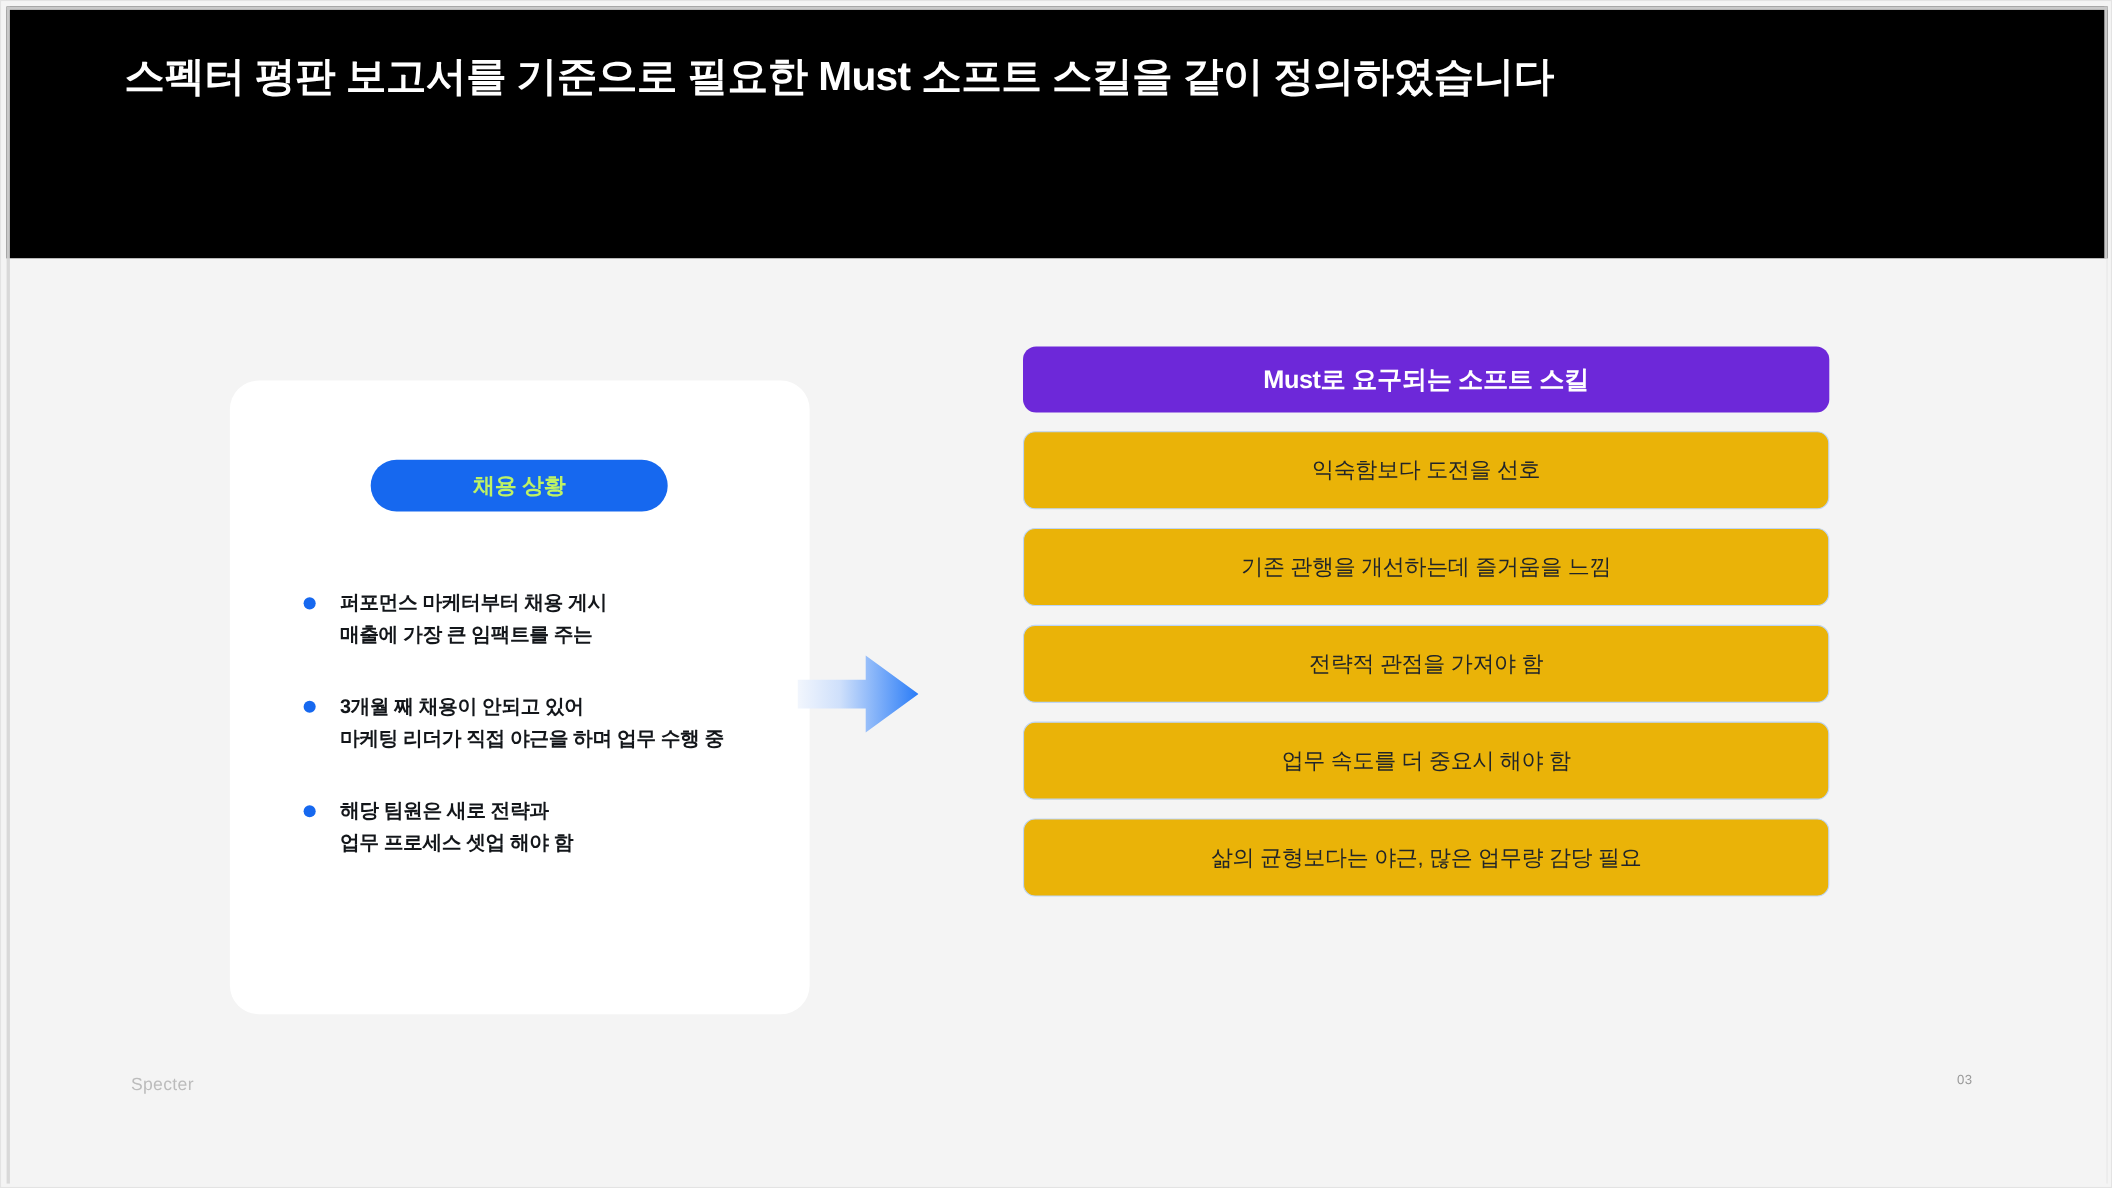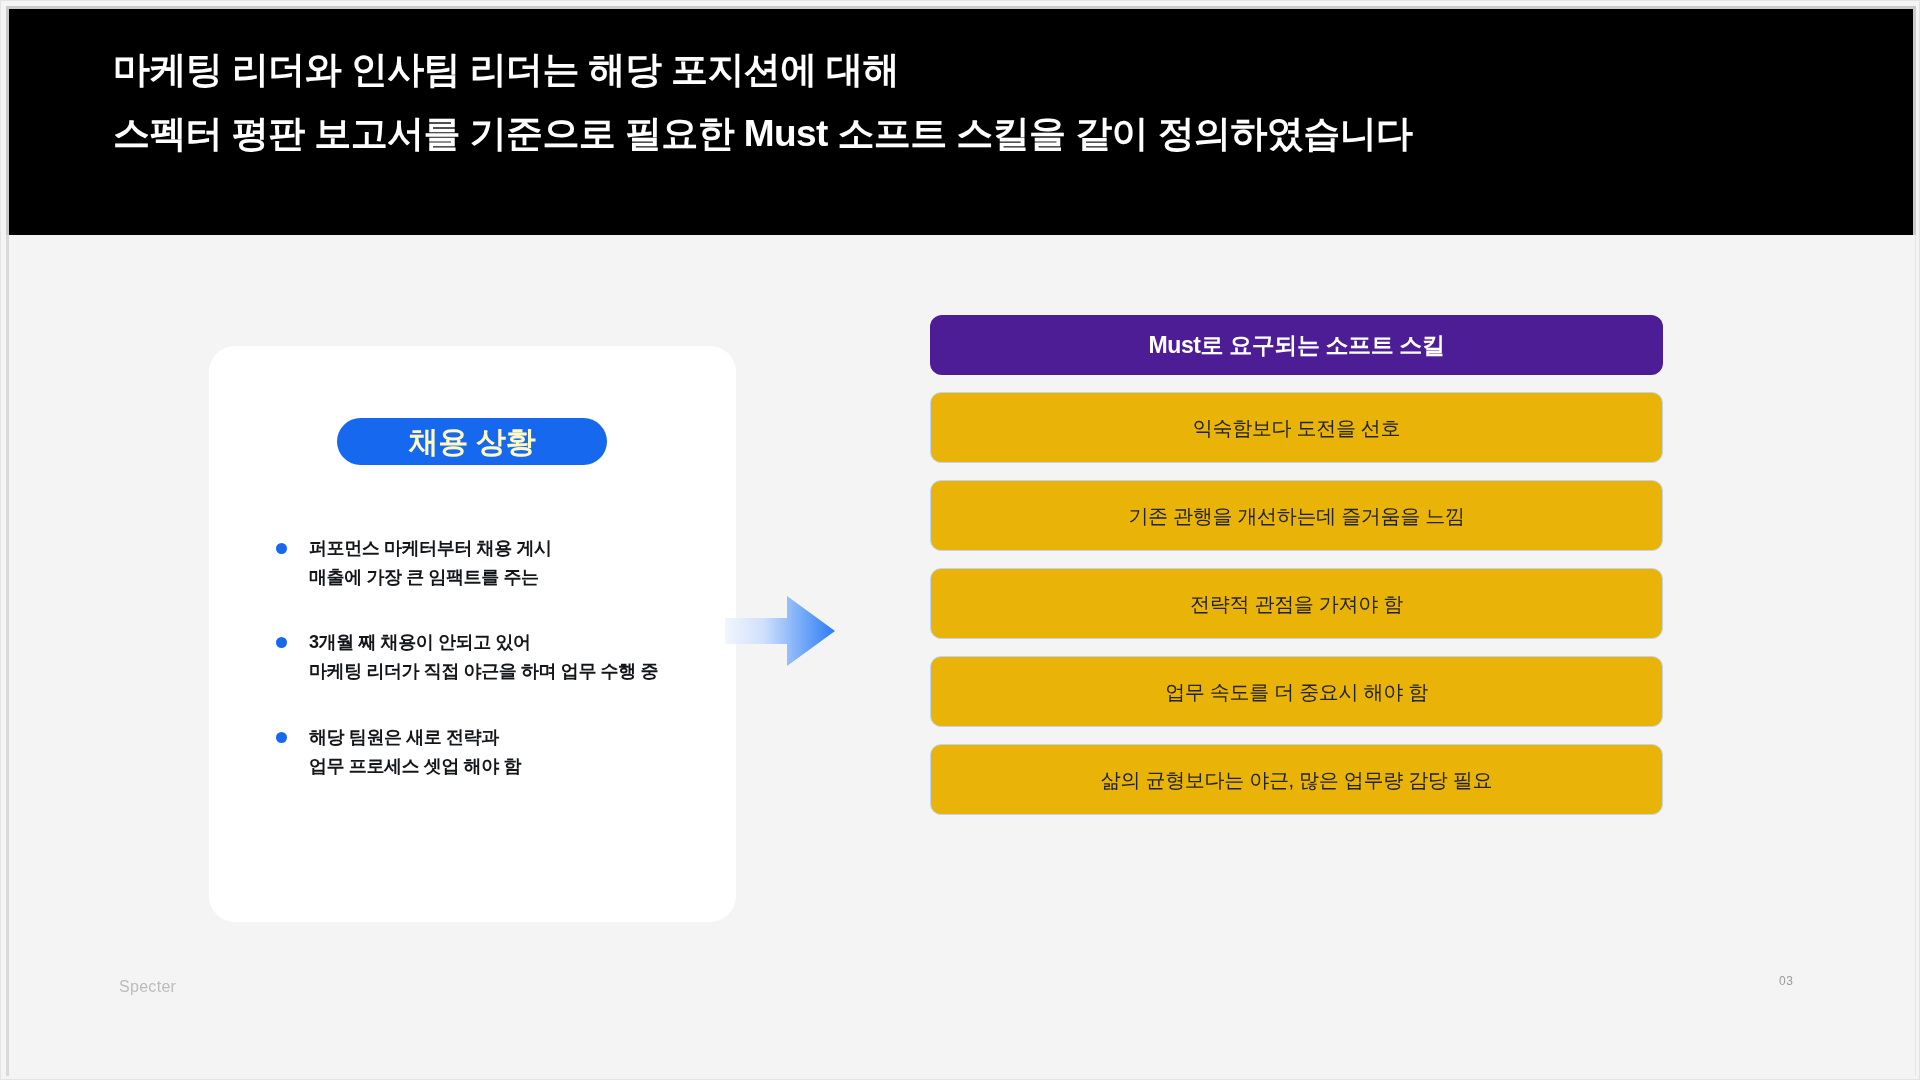--- a/index.html
+++ b/index.html
@@ -87,22 +87,22 @@
     width: 270px;
     height: 47px;
     background: #1668ef;
     border-radius: 24px;
     display: flex;
     align-items: center;
     justify-content: center;
   }
 
   .pill-label {
-    color: #fef9c3;
-    font-size: 30px;
+    color: #bef264;
+    font-size: 20px;
     font-weight: 700;
     letter-spacing: -0.3px;
     line-height: 1;
   }
 
   .bullets {
     position: absolute;
     left: 64px;
     top: 188px;
     width: 430px;
@@ -150,21 +150,21 @@
   .right-col {
     position: absolute;
     left: 921px;
     top: 80px;
     width: 733px;
   }
 
   .right-header {
     width: 733px;
     height: 60px;
-    background: #4c1d95;
+    background: #6d28d9;
     border-radius: 12px;
     display: flex;
     align-items: center;
     justify-content: center;
     margin-bottom: 17px;
   }
 
   .right-header-label {
     color: #ffffff;
     font-size: 23px;
@@ -217,21 +217,20 @@
     line-height: 1;
   }
 </style>
 </head>
 <body>
 
 <div class="slide">
 
   <div class="header">
     <div class="header-titles">
-      <div class="title-line title-line-1">마케팅 리더와 인사팀 리더는 해당 포지션에 대해</div>
       <div class="title-line title-line-2">스펙터 평판 보고서를 기준으로 필요한 Must 소프트 스킬을 같이 정의하였습니다</div>
     </div>
   </div>
 
   <div class="body-area">
 
     <div class="left-card">
 
       <div class="pill">
         <span class="pill-label">채용 상황</span>

